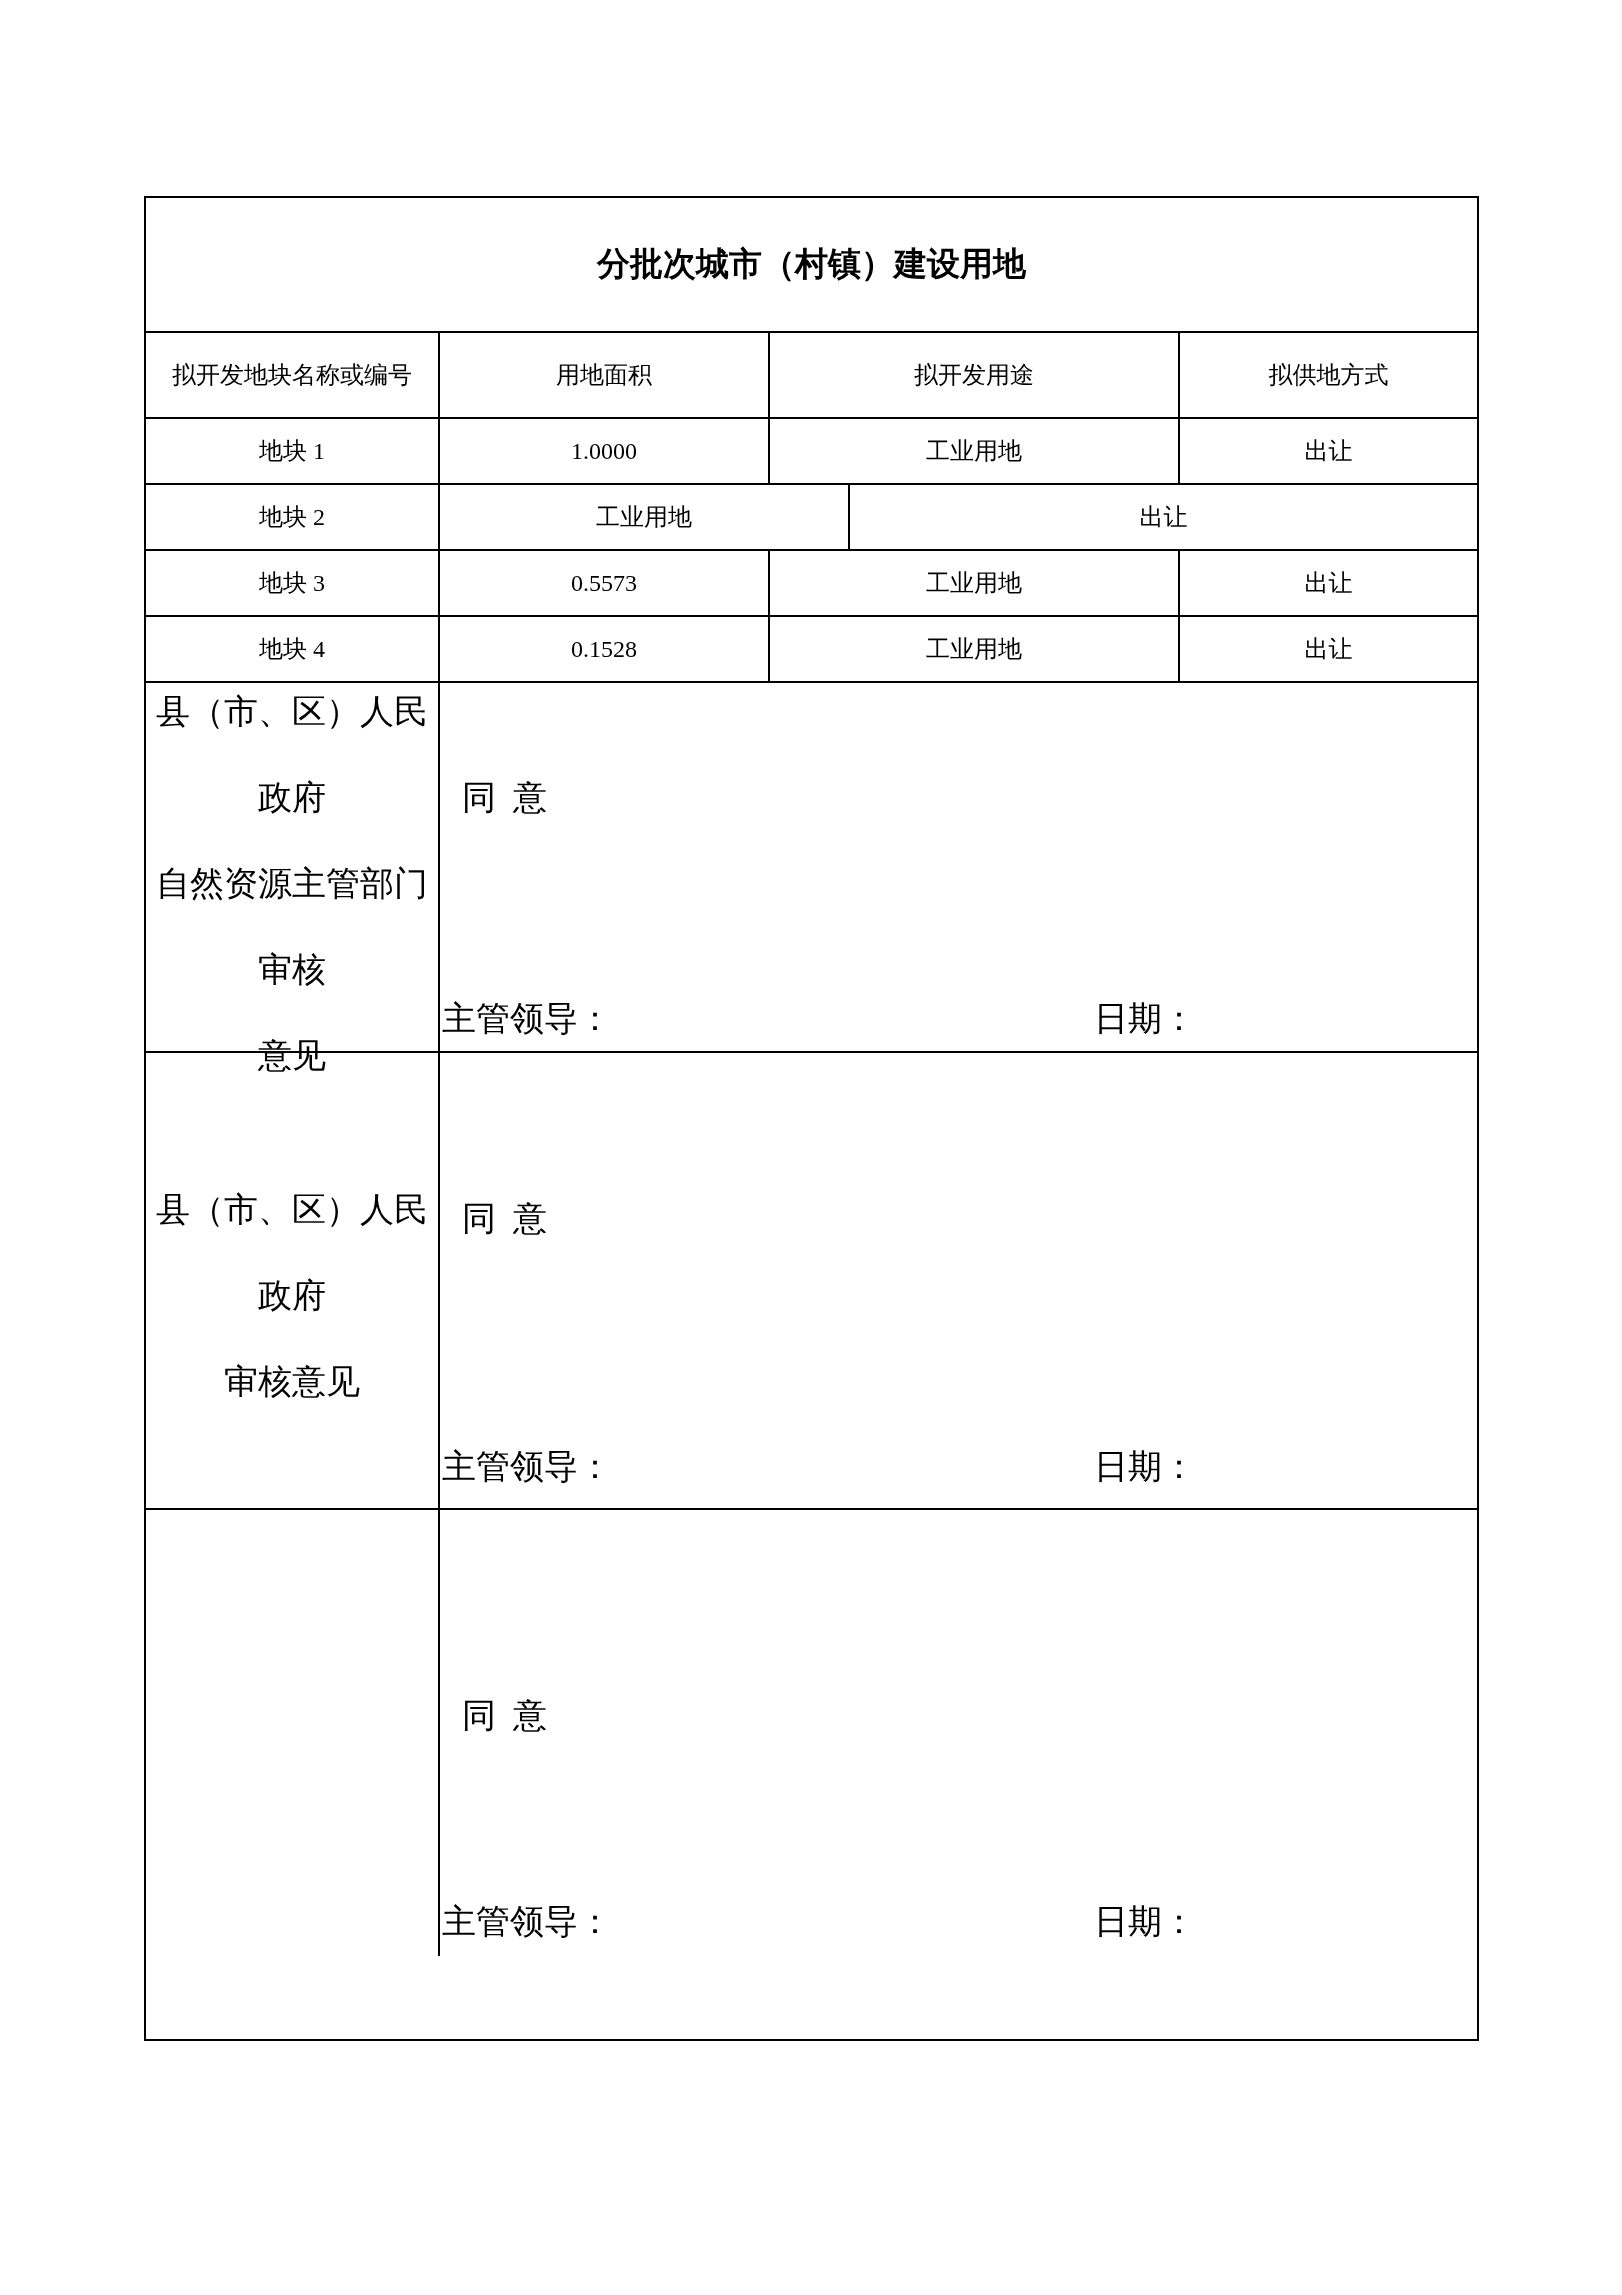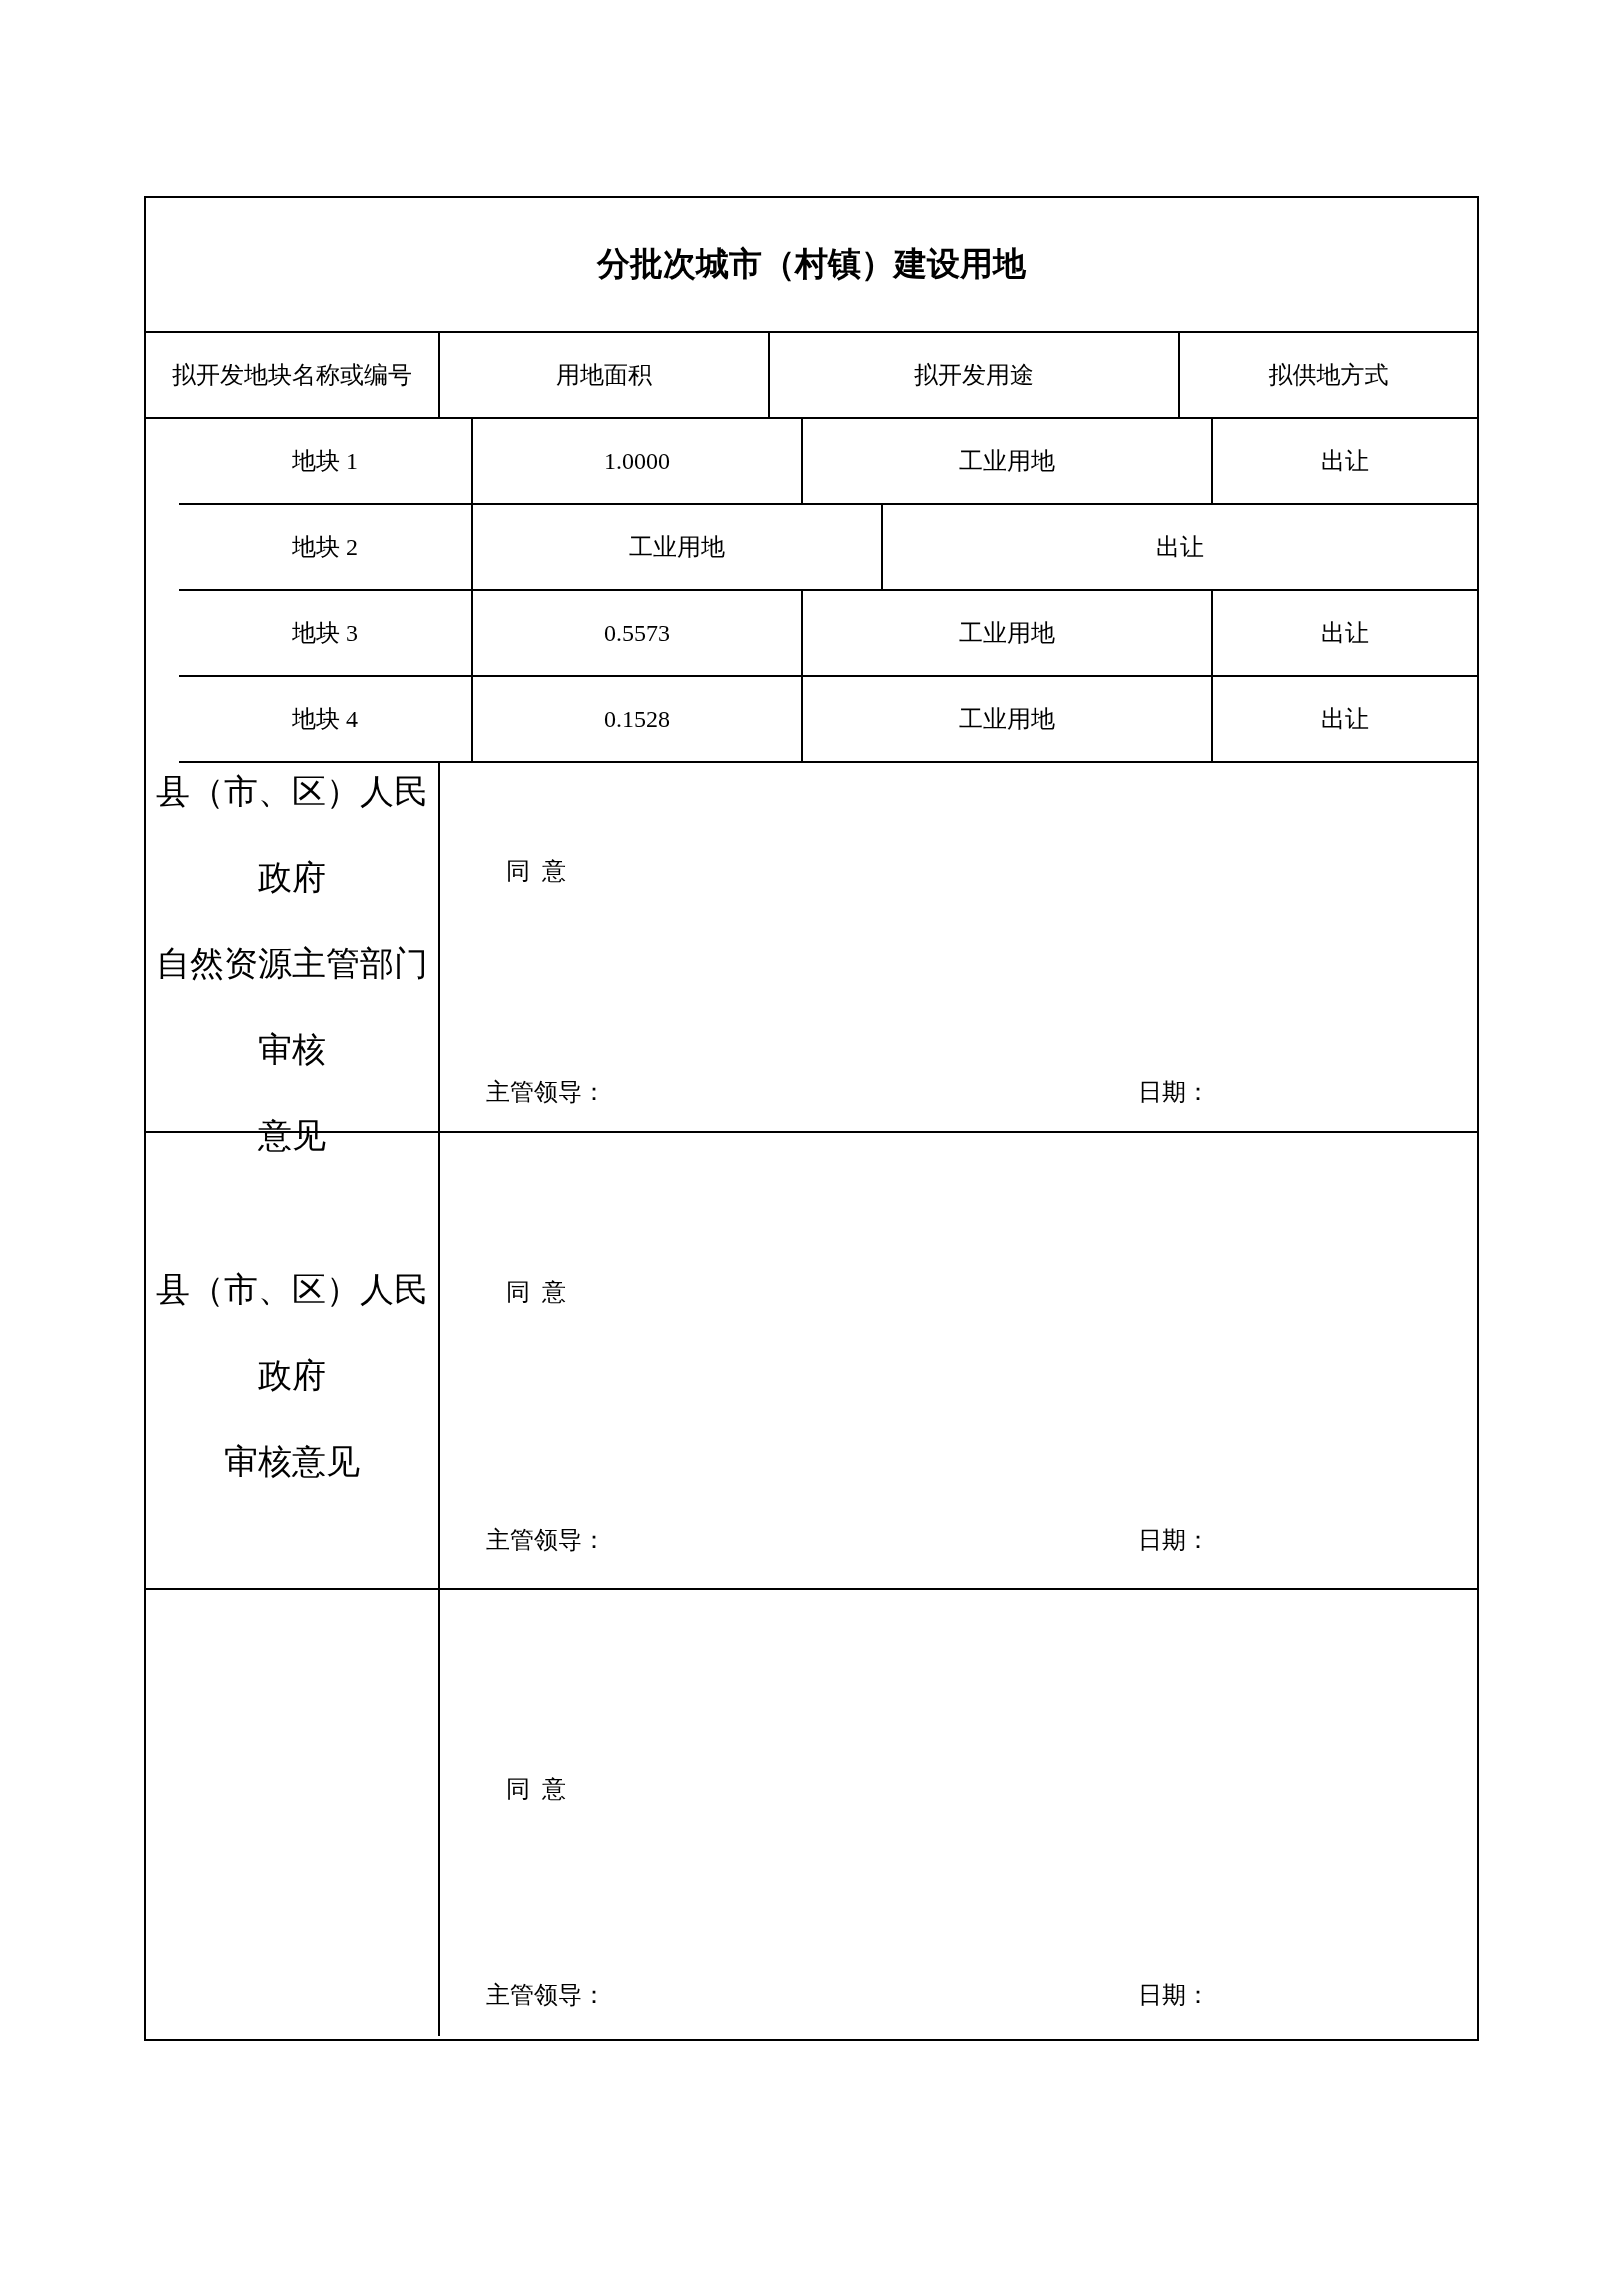--- a/index.html
+++ b/index.html
@@ -27,21 +27,21 @@
     border-bottom: 2.6px solid #000;
   }
   .title-row {
     height: 135px;
     align-items: center;
     justify-content: center;
     font-size: 33px;
     font-weight: bold;
   }
   .header-row { height: 86px; }
-  .data-row { height: 86px; margin-left: 33px; }
+  .data-row { height: 66px; }
   .cell {
     display: flex;
     align-items: center;
     justify-content: center;
     text-align: center;
     font-size: 24px;
     box-sizing: border-box;
   }
   .c1 { width: 294px; }
   .c2 { width: 330px; }
@@ -69,22 +69,21 @@
     font-size: 34px;
     line-height: 86px;
     width: 100%;
   }
   .sec1 .label-block { transform: translateY(17px); }
   .sec2 .label-block { transform: translateY(15px); }
   .sec3 .label-block { transform: translateY(27.5px); }
   .content-cell {
     flex: 1;
     position: relative;
-    font-size: 24px;
-    margin-left: 44px;
+    font-size: 34px;
   }
   .opinion {
     position: absolute;
     left: 22px;
     white-space: pre;
   }
   .sec1 .opinion { top: 92px; }
   .sec2 .opinion { top: 143px; }
   .sec3 .opinion { top: 183px; }
   .sign-row {

